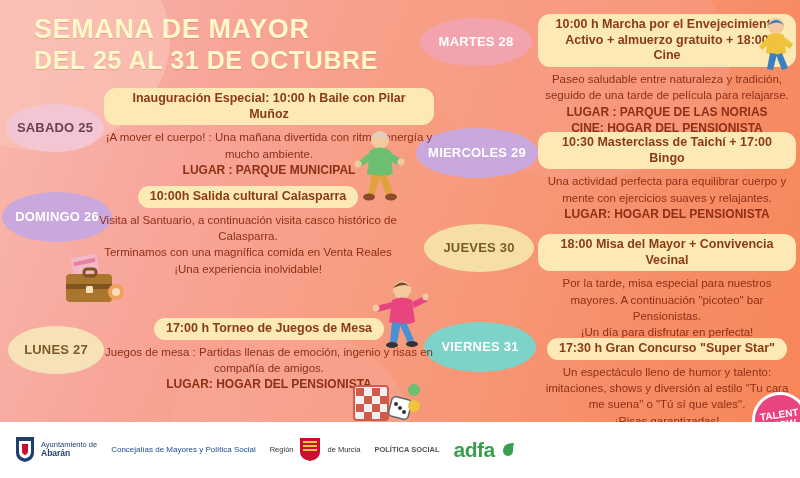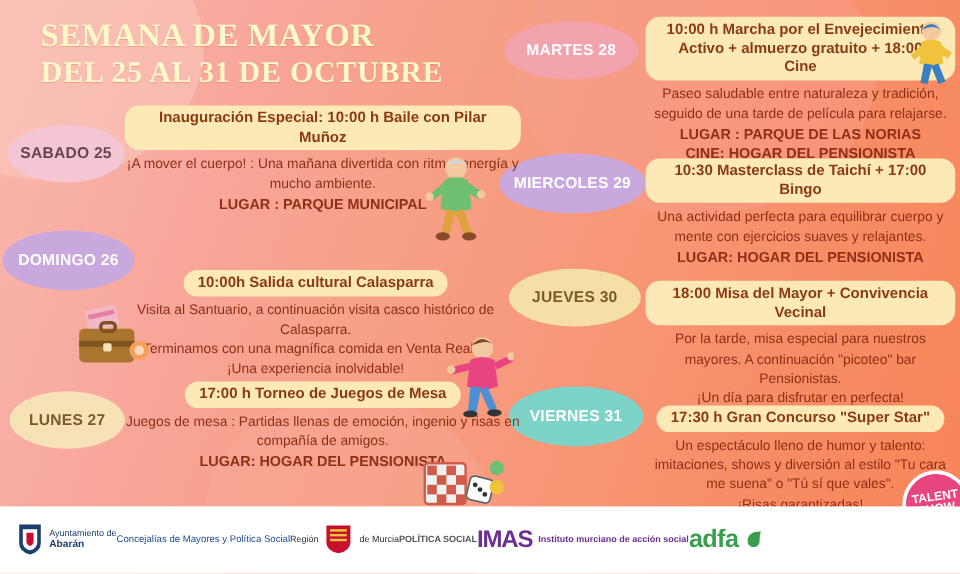--- a/index.html
+++ b/index.html
@@ -38,21 +38,20 @@
     top: 14px;
     width: 400px;
   }
   #title-line1, #title-line2 {
     color: #fff9c9;
     font-weight: bold;
     font-size: 27px;
     letter-spacing: .6px;
     line-height: 1.18;
     text-shadow: 0 1px 0 rgba(180,70,40,.25);
-    font-family: Liberation Serif, serif;
   }
   #title-line2 { font-size: 25px; }
 
   
   .day-pill {
     position: absolute;
     display: flex;
     align-items: center;
     justify-content: center;
     border-radius: 50%;
@@ -97,37 +96,38 @@
     font-weight: normal;
   }
   .event .place {
     font-size: 12px;
     color: #8e2f16;
     font-weight: bold;
     line-height: 1.4;
   }
 
   #ev-sabado   { left: 104px; top: 88px;  width: 330px; }
-  #ev-domingo  { left: 103px; top: 186px; width: 320px; margin-top: 39px; }
+  #ev-domingo  { left: 88px; top: 186px; width: 320px; }
   #ev-lunes    { left: 104px; top: 318px; width: 330px; }
   #ev-martes   { left: 538px; top: 14px;  width: 258px; }
   #ev-miercoles{ left: 538px; top: 132px; width: 258px; }
   #ev-jueves   { left: 538px; top: 234px; width: 258px; }
   #ev-viernes  { left: 538px; top: 338px; width: 258px; }
 
   
   #footer {
     position: absolute;
     left: 0;
     bottom: 0;
     width: 800px;
     height: 56px;
     background: #ffffff;
     display: flex;
     align-items: center;
+    gap: 14px;
     padding: 0 14px;
     box-sizing: border-box;
   }
   .logo {
     display: flex;
     align-items: center;
     gap: 5px;
     font-size: 7.5px;
     color: #333;
     line-height: 1.15;
@@ -373,27 +373,20 @@
       </span>
     </div>
 
     <div class="logo logo-politica">
       <span class="txt">
         <span>POLÍTICA</span>
         <span>SOCIAL</span>
       </span>
     </div>
 
-    <div class="logo logo-imas">
-      <span class="big">IMAS</span>
-      <span class="txt">
-        <span>Instituto murciano</span>
-        <span>de acción social</span>
-      </span>
-    </div>
 
     <div class="logo logo-adfa">
       <span class="big">adfa</span>
       <span class="mark">
         <svg width="16" height="16" viewBox="0 0 16 16">
           <path d="M14 2 q-11 0 -11 8 a5 5 0 0 0 10 0 q0 -5 1 -8z" fill="#3a9e4f"></path>
         </svg>
       </span>
     </div>
 

